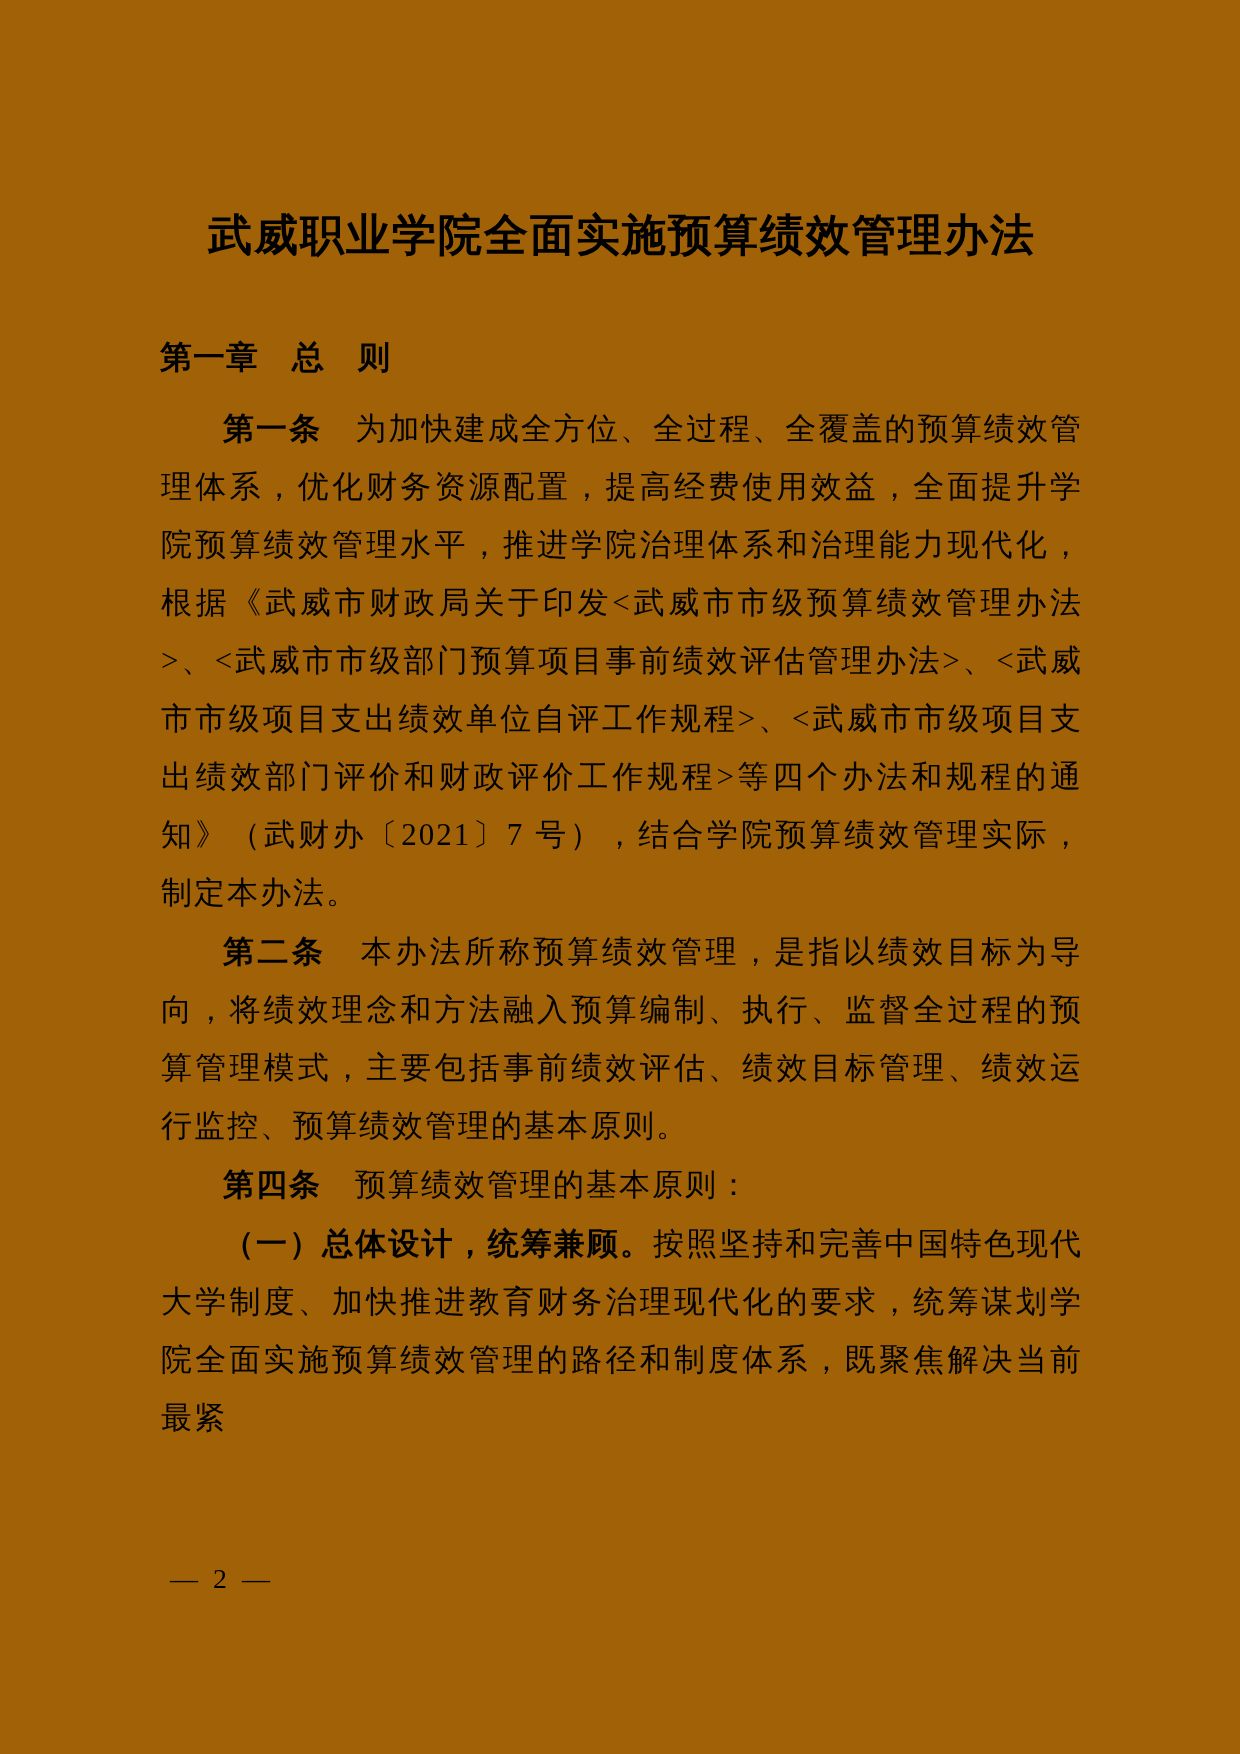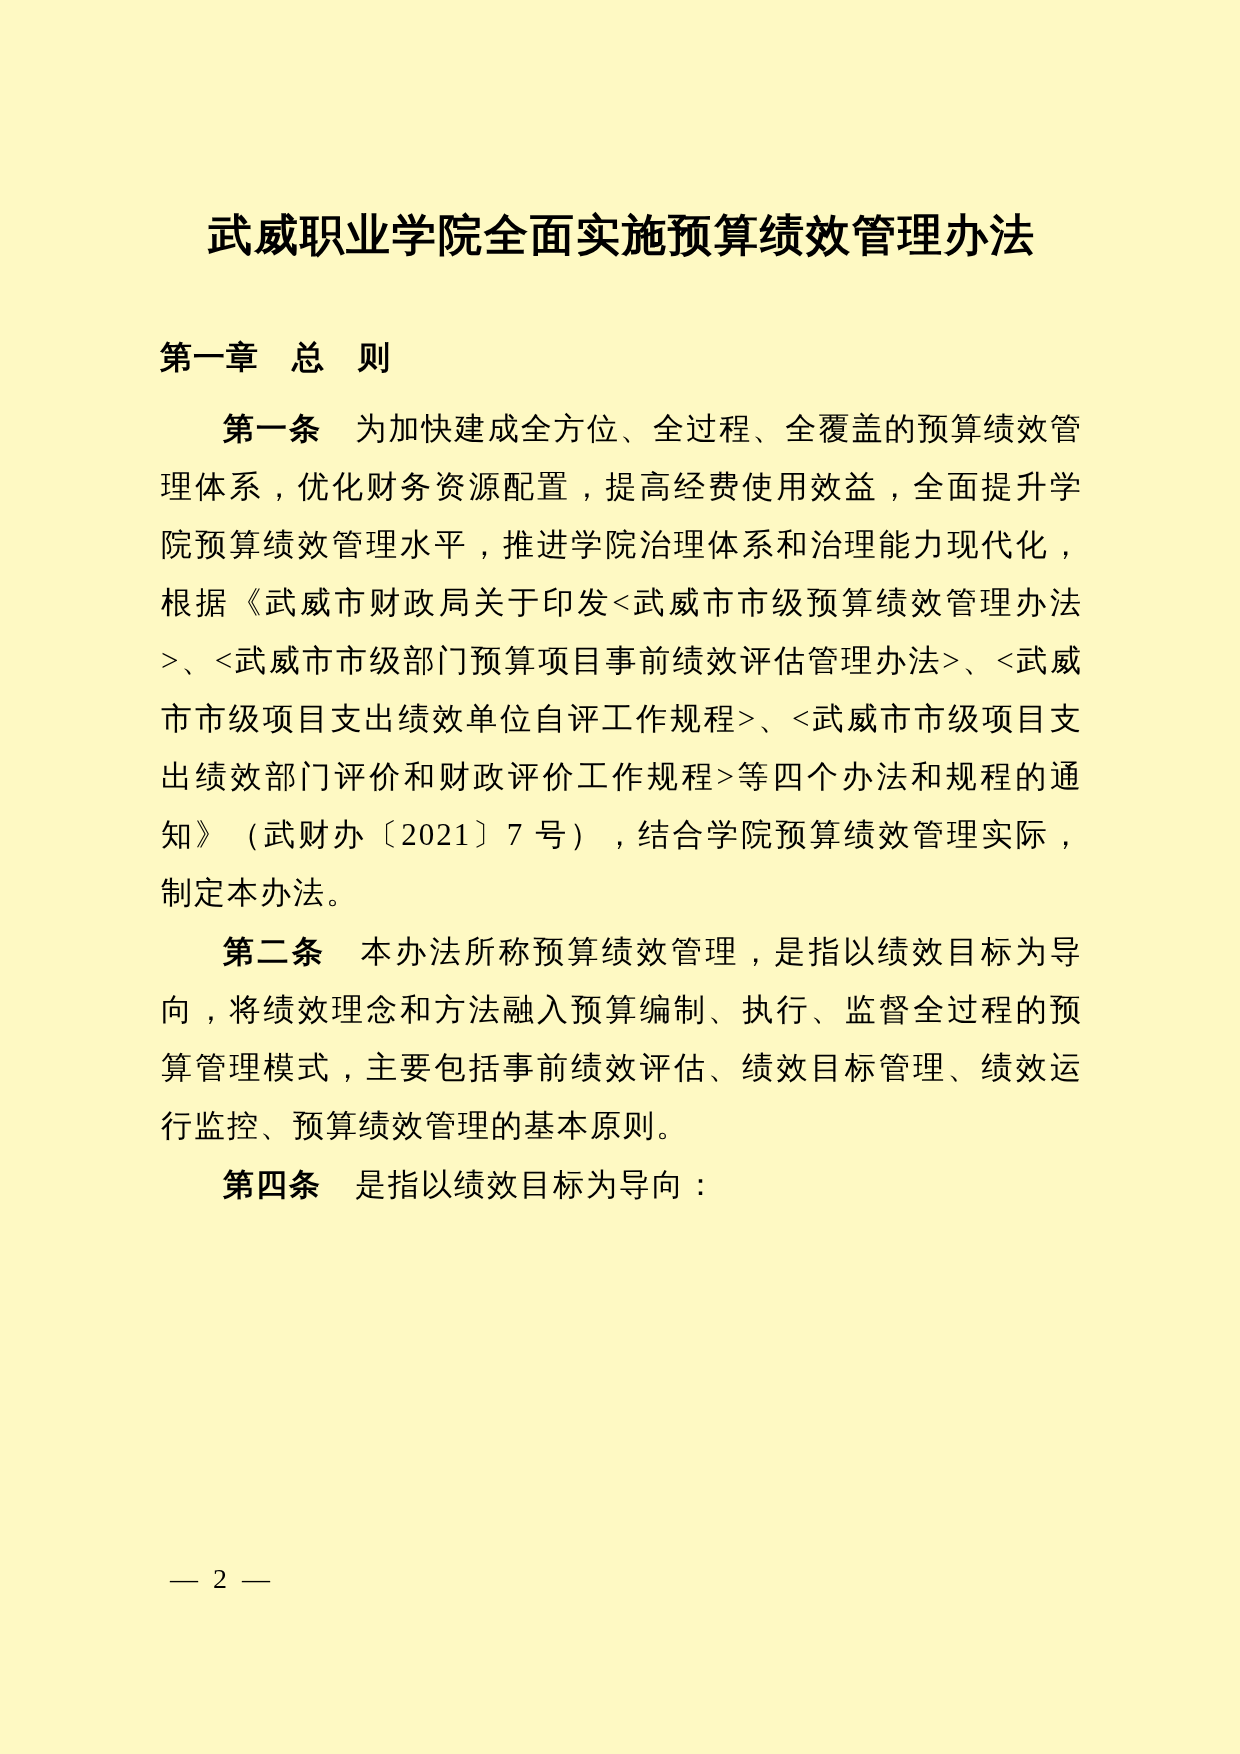--- a/index.html
+++ b/index.html
@@ -4,21 +4,21 @@
 <style>
   html, body {
     margin: 0;
     padding: 0;
     background: #ffffff;
   }
   .page {
     position: relative;
     width: 1240px;
     height: 1754px;
-    background: #fef9c3;
+    background: #a16207;
     color: #000000;
     font-family: "Liberation Serif", "DejaVu Serif", serif;
     overflow: hidden;
     box-sizing: border-box;
   }
   .content {
     padding: 0 156px 0 160px;
   }
   .doc-title {
     margin: 0;
@@ -72,20 +72,21 @@
 
     <h2 class="chapter-heading">第一章　总　则</h2>
 
     <div class="body-text">
 
       <p class="para"><span class="para-lead">第一条　</span><span>为加快建成全方位、全过程、全覆盖的预算绩效管理体系，优化财务资源配置，提高经费使用效益，全面提升学院预算绩效管理水平，推进学院治理体系和治理能力现代化，根据《武威市财政局关于印发&lt;武威市市级预算绩效管理办法&gt;、&lt;武威市市级部门预算项目事前绩效评估管理办法&gt;、&lt;武威市市级项目支出绩效单位自评工作规程&gt;、&lt;武威市市级项目支出绩效部门评价和财政评价工作规程&gt;等四个办法和规程的通知》（武财办〔2021〕7 号），结合学院预算绩效管理实际，制定本办法。</span></p>
 
       <p class="para"><span class="para-lead">第二条　</span><span>本办法所称预算绩效管理，是指以绩效目标为导向，将绩效理念和方法融入预算编制、执行、监督全过程的预算管理模式，主要包括事前绩效评估、绩效目标管理、绩效运行监控、预算绩效管理的基本原则。</span></p>
 
 
-      <p class="para"><span class="para-lead">第四条　</span><span>是指以绩效目标为导向：</span></p>
+      <p class="para"><span class="para-lead">第四条　</span><span>预算绩效管理的基本原则：</span></p>
 
+      <p class="para"><span class="para-lead">（一）总体设计，统筹兼顾。</span><span>按照坚持和完善中国特色现代大学制度、加快推进教育财务治理现代化的要求，统筹谋划学院全面实施预算绩效管理的路径和制度体系，既聚焦解决当前最紧</span></p>
 
     </div>
   </div>
 
   <div class="page-footer">— 2 —</div>
 </div>
 
 </body></html>

